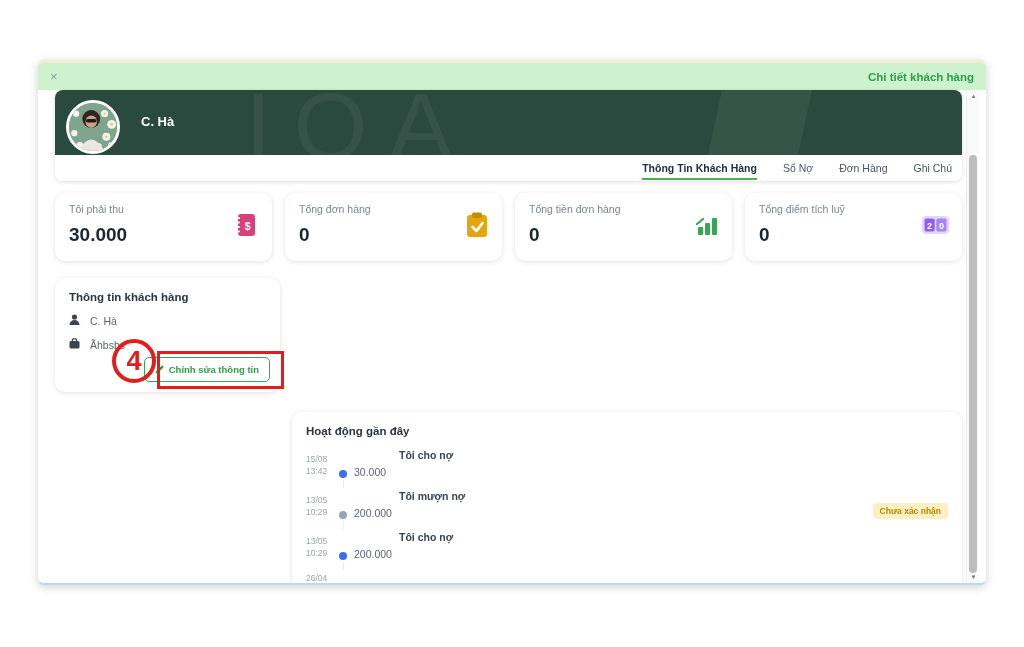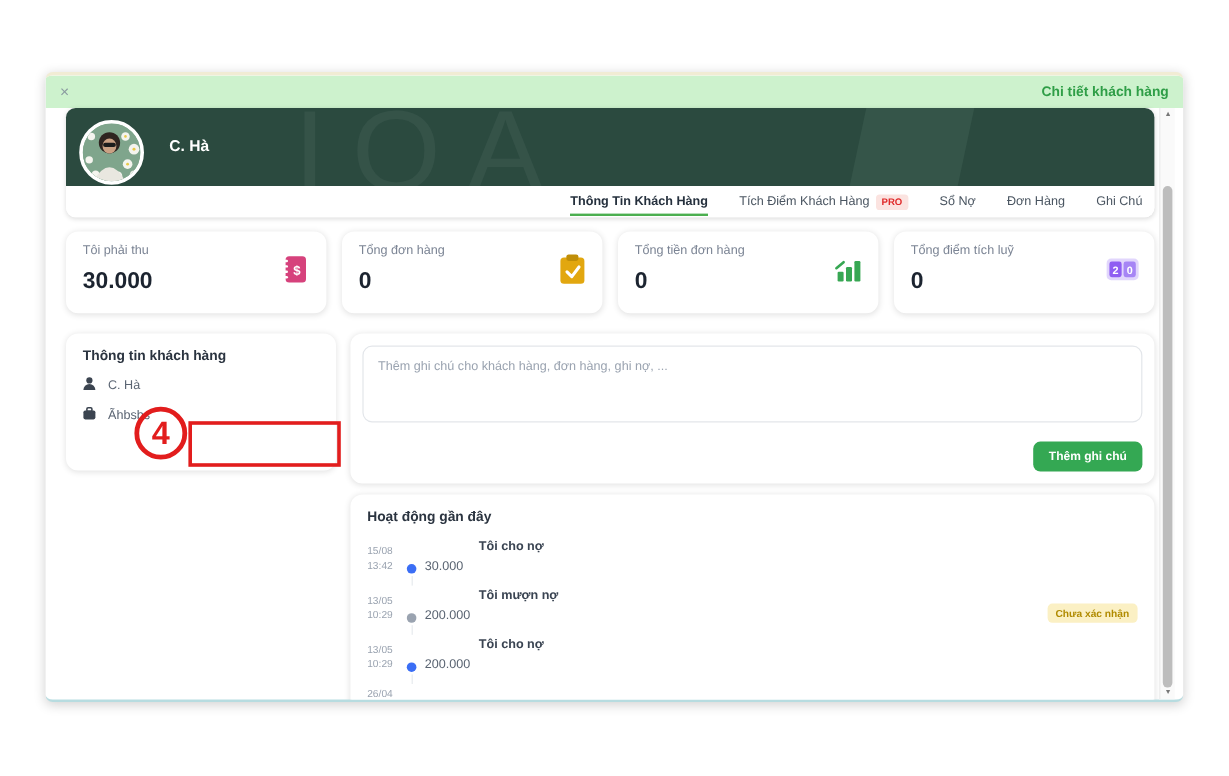--- a/index.html
+++ b/index.html
@@ -145,24 +145,20 @@
           <path d="M10 54 Q25 28 40 54 Z" fill="#e9e7e0"></path>
         </svg>
       </div>
       <span class="banner-name">C. Hà</span>
     </div>
     <div class="tabstrip">
       <div class="tab active">
         <span>Thông Tin Khách Hàng</span>
       </div>
       <div class="tab">
-        <span>Tích Điểm Khách Hàng</span>
-        <span class="pro-badge">PRO</span>
-      </div>
-      <div class="tab">
         <span>Sổ Nợ</span>
       </div>
       <div class="tab">
         <span>Đơn Hàng</span>
       </div>
       <div class="tab">
         <span>Ghi Chú</span>
       </div>
     </div>
   </div>
@@ -235,29 +231,31 @@
     </div>
     <div class="info-row">
       <span>
         <svg width="11" height="11" viewBox="0 0 11 11">
             <rect x="0.5" y="3" width="10" height="7.5" rx="1.5" fill="#3b4450"></rect>
             <rect x="3.4" y="0.8" width="4.2" height="3" rx="1" fill="none" stroke="#3b4450" stroke-width="1.3"></rect>
           </svg>
       </span>
       <span>Ãhbsbs</span>
     </div>
+    <button class="edit-btn">
+      <svg width="9" height="9" viewBox="0 0 10 10">
+          <path d="M0.5 9.5 l1 -3 L7 1 a1.1 1.1 0 0 1 2 2 L3.5 8.5 Z" fill="#2e9e47"></path>
+        </svg>
+      <span>Chỉnh sửa thông tin</span>
+    </button>
   </div>
 
   <div class="anno-circle">4</div>
   <div class="anno-rect"></div>
 
-  <div class="note-card">
-    <textarea class="note-input" placeholder="Thêm ghi chú cho khách hàng, đơn hàng, ghi nợ, ..." style=""></textarea>
-    <button class="note-submit">Thêm ghi chú</button>
-  </div>
 
   <div class="activity-card">
     <div class="act-title">Hoạt động gần đây</div>
 
     <div class="act-item">
       <div class="act-when">
         <div>15/08</div>
         <div>13:42</div>
       </div>
       <div class="act-dotcol">

